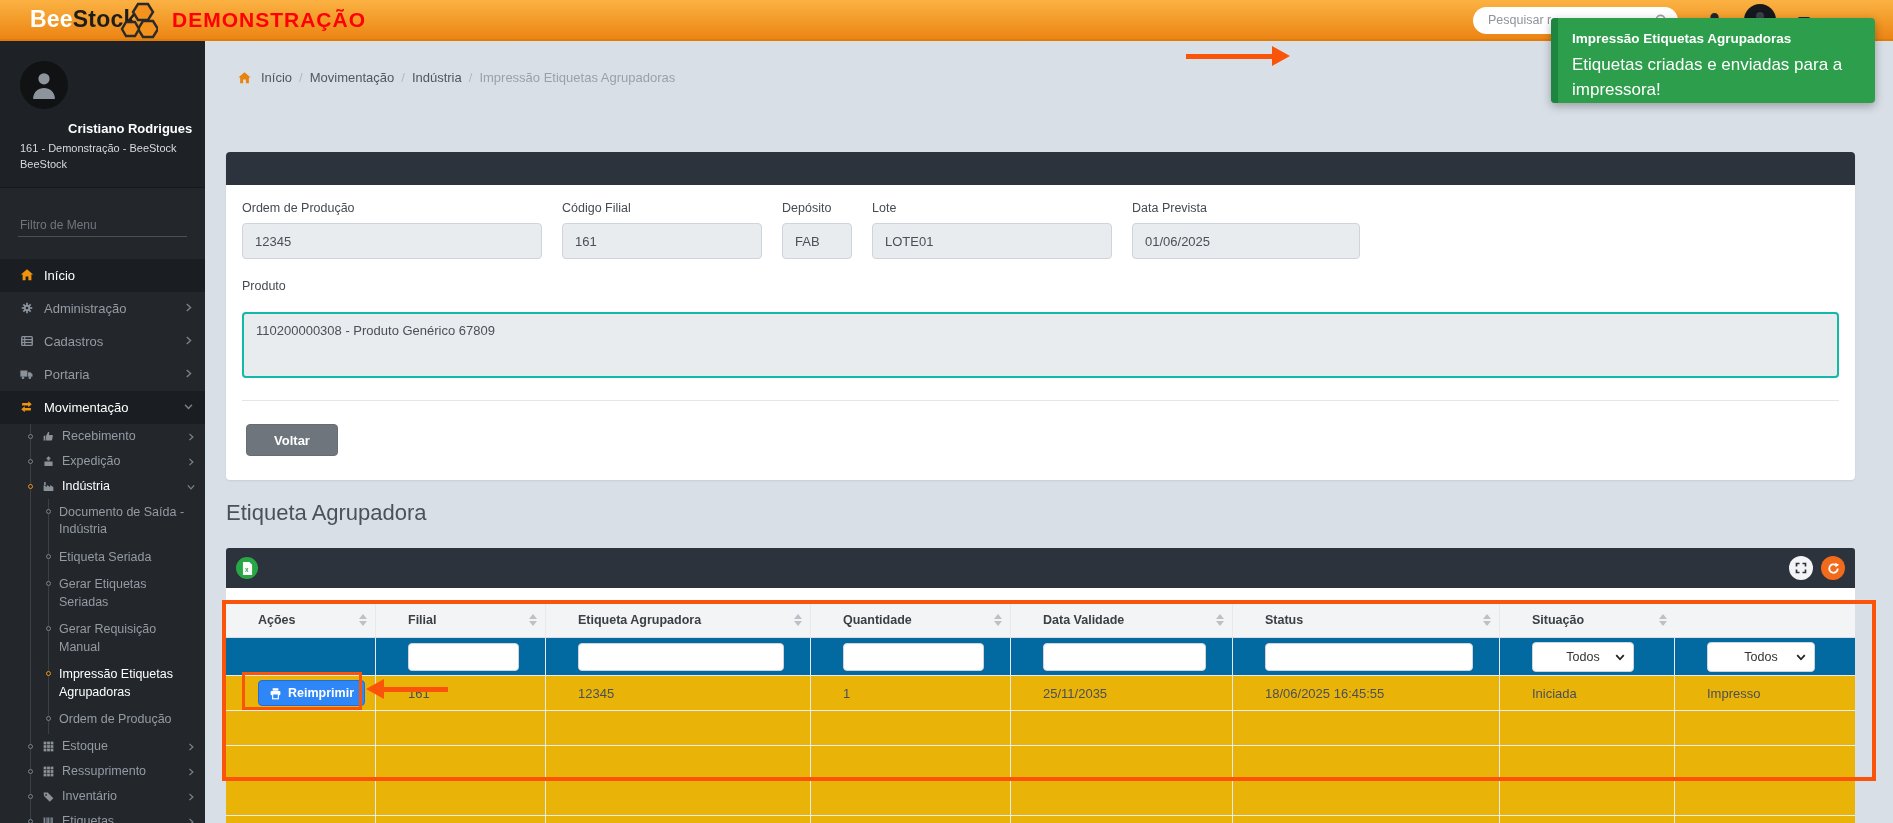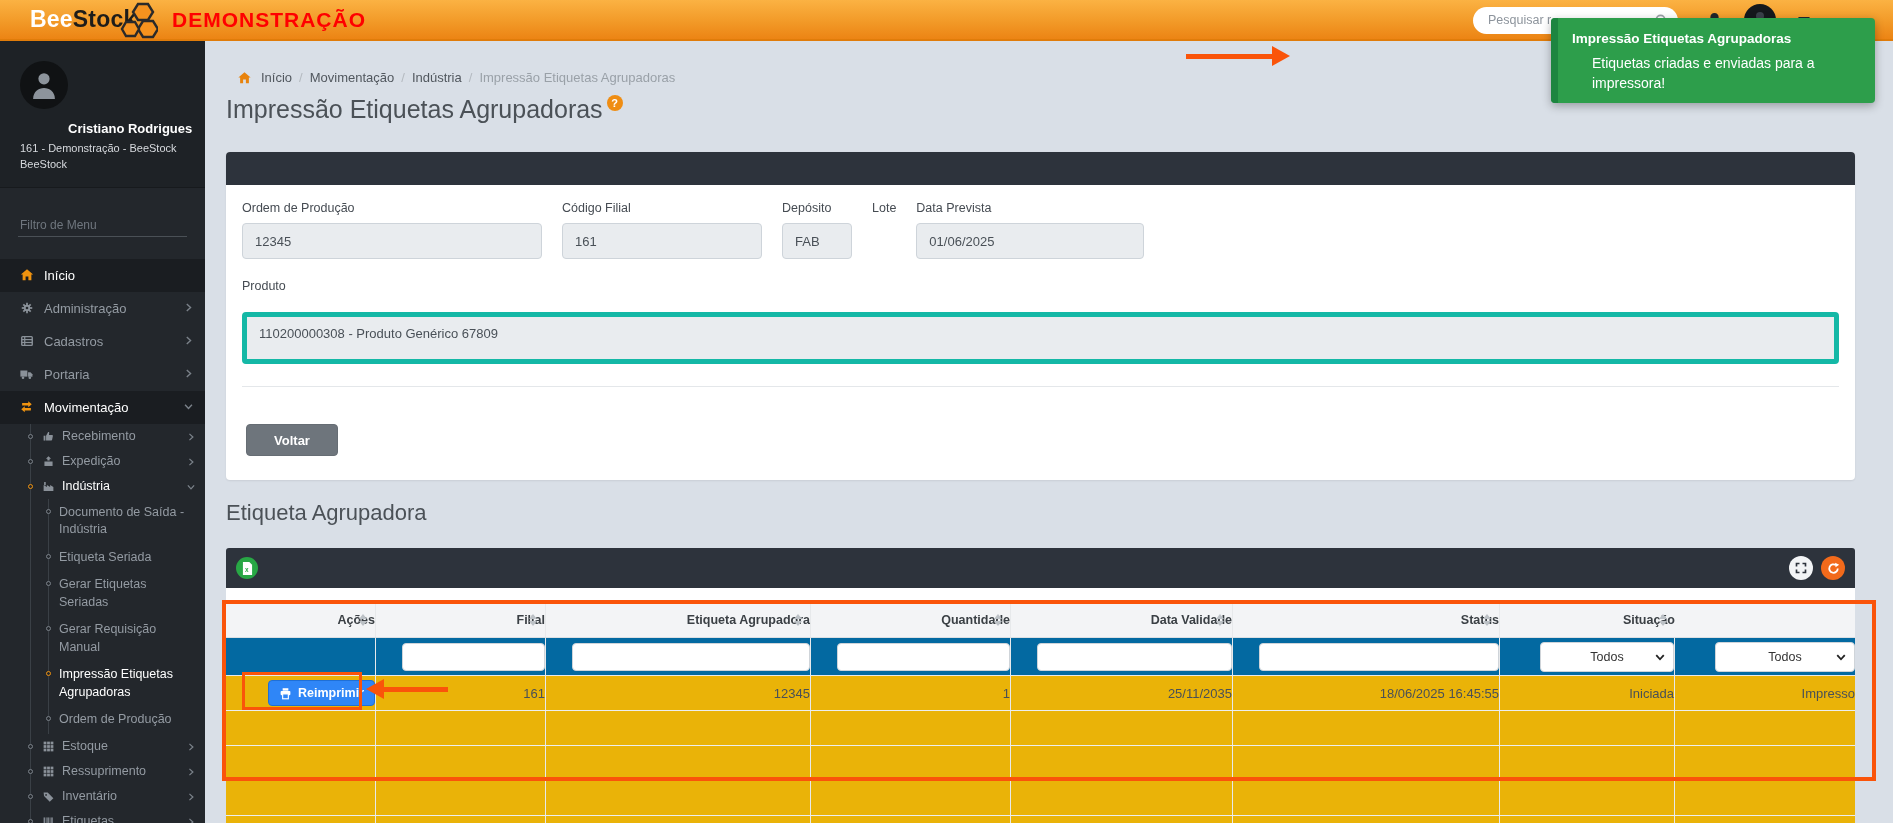--- a/index.html
+++ b/index.html
@@ -71,41 +71,41 @@
     box-shadow:0 1px 2px rgba(0,0,0,.08); z-index:2; }
   .card1-head { height:33px; background:#2d333c; border-radius:4px 4px 0 0; }
   .card1-body { padding:16px 16px 0 16px; }
   .frow { display:flex; gap:20px; }
   .ffield { display:flex; flex-direction:column; }
   .flabel { font-size:12.5px; color:#454b52; margin-bottom:8px; }
   .finput { height:36px; background:#e9ecef; border:1px solid #ced4da; border-radius:4px; font-size:13px; color:#495057;
     display:flex; align-items:center; padding-left:12px; }
   .w-op { width:300px; } .w-cf { width:200px; } .w-dep { width:70px; } .w-lote { width:240px; } .w-dp { width:228px; }
   .produto-field { margin-top:20px;gap:11px; }
-  .produto-box { width:1597px; height:52px; background:#e9ecef; border:5px solid #14b8a6; border-radius:4px;
+  .produto-box { width:1597px; height:66px; background:#e9ecef; border:2px solid #14b8a6; border-radius:4px;
     font-size:13px; color:#495057; padding:9px 0 0 12px; }
   .card1-divider { margin-top:22px; border-top:1px solid #e4e7ea; }
   .btn-voltar { position:absolute; left:20px; top:272px; width:92px; height:32px; background:#6e757c; border:1px solid #666d74;
     color:#fff; font-size:13px; font-weight:bold; border-radius:4px; cursor:pointer; font-family:"Liberation Sans",sans-serif; }
 
   .section-title { position:absolute; left:226px; top:500px; font-size:22px; color:#4b5157; z-index:2; }
 
   .toolbar { position:absolute; left:226px; top:548px; width:1629px; height:40px; background:#2d333c; border-radius:3px 3px 0 0; z-index:2; }
   .excel-btn { position:absolute; left:10px; top:9px; width:22px; height:22px; border-radius:50%; background:#28a745;
     display:flex; align-items:center; justify-content:center; cursor:pointer; }
   .tool-right { position:absolute; right:10px; top:8px; display:flex; gap:8px; }
   .circle-ic { width:24px; height:24px; border-radius:50%; display:flex; align-items:center; justify-content:center; cursor:pointer; }
   .ic-expand { background:#f2f4f6; color:#2d333c; }
   .ic-refresh { background:#f26a1b; color:#ffffff; }
 
   
   .tablecard { position:absolute; left:226px; top:588px; width:1629px; height:235px; background:#ffffff; z-index:2; }
   .tbl { position:absolute; left:0; top:14px; width:1629px; }
   .tr { display:grid; grid-template-columns:150px 170px 265px 200px 222px 267px 175px 180px; }
-  .th, .tf, .td { border-right:1px solid #e7e9eb; display:flex; align-items:center; justify-content:flex-end; position:relative; }
+  .th, .tf, .td { border-right:1px solid #e7e9eb; display:flex; align-items:center; justify-content:flex-start; position:relative;padding-left:32px; }
   .th:last-child, .tf:last-child, .td:last-child { border-right:none; }
   .hrow { height:36px; background:#f3f4f6; border-bottom:1px solid #dcdfe2; }
   .th { font-size:12.5px; font-weight:bold; color:#3b4045; cursor:pointer; }
   .sorts { position:absolute; right:8px; top:50%; transform:translateY(-50%); display:flex; flex-direction:column; gap:2px; }
   .tri-up { width:0; height:0; border-left:4px solid transparent; border-right:4px solid transparent; border-bottom:5px solid #bcc1c6; }
   .tri-dn { width:0; height:0; border-left:4px solid transparent; border-right:4px solid transparent; border-top:5px solid #bcc1c6; }
   .tri-desc { width:0; height:0; border-left:5px solid transparent; border-right:5px solid transparent; border-top:7px solid #3f8fdf; }
   .frow2 { height:38px; background:#0369a1; border-bottom:1px solid #e7e9eb; }
   .tf input { width:calc(100% - 26px); height:28px; border:1px solid #cfd4d9; border-radius:4px; outline:none;
     font-size:12.5px; padding:0 8px; font-family:"Liberation Sans",sans-serif; }
@@ -125,21 +125,21 @@
   .arrow-head-right { position:absolute; width:0; height:0; border-top:10px solid transparent; border-bottom:10px solid transparent;
     border-left:18px solid #fa540a; z-index:31; }
   .arrow-head-left { position:absolute; width:0; height:0; border-top:10px solid transparent; border-bottom:10px solid transparent;
     border-right:18px solid #fa540a; z-index:31; }
 
   
   .toast { position:absolute; left:1551px; top:18px; width:324px; height:85px; background:#2d9e4b; border-radius:4px;
     box-shadow:0 3px 10px rgba(0,0,0,.3); z-index:40; color:#fff; padding:13px 14px 0 21px; }
   .toast::before { content:""; position:absolute; left:0; top:0; width:7px; height:100%; background:#1d8540; border-radius:4px 0 0 4px; }
   .toast-title { font-size:13.5px; font-weight:bold; margin-bottom:7px; }
-  .toast-msg { font-size:14px; line-height:1.45; width:280px;margin-left:20px; }
+  .toast-msg { font-size:17px; line-height:1.45; width:280px; }
 
   svg { display:block; }
 </style>
 </head>
 <body>
 
 <div class="page">
 
   <div class="topbar">
     <div class="logo"><span class="bee">Bee</span><span class="stock">Stock</span></div>
@@ -436,40 +436,40 @@
     </span>
     <span class="crumb">Início</span>
     <span class="sep">/</span>
     <span class="crumb">Movimentação</span>
     <span class="sep">/</span>
     <span class="crumb">Indústria</span>
     <span class="sep">/</span>
     <span class="crumb last">Impressão Etiquetas Agrupadoras</span>
   </div>
 
-  <div class="page-title"><span>Impressão Etiquetas Agrupadoras</span><span class="help-badge">?</span></div>
 
   <div class="card1">
     <div class="card1-head"></div>
     <div class="card1-body">
       <div class="frow">
         <div class="ffield">
           <span class="flabel">Ordem de Produção</span>
           <div class="finput w-op">12345</div>
         </div>
         <div class="ffield">
           <span class="flabel">Código Filial</span>
           <div class="finput w-cf">161</div>
         </div>
         <div class="ffield">
           <span class="flabel">Depósito</span>
           <div class="finput w-dep">FAB</div>
         </div>
         <div class="ffield">
           <span class="flabel">Lote</span>
+          <div class="finput w-lote">LOTE01</div>
         </div>
         <div class="ffield">
           <span class="flabel">Data Prevista</span>
           <div class="finput w-dp">01/06/2025</div>
         </div>
       </div>
       <div class="ffield produto-field">
         <span class="flabel">Produto</span>
         <div class="produto-box">110200000308 - Produto Genérico 67809</div>
       </div>

